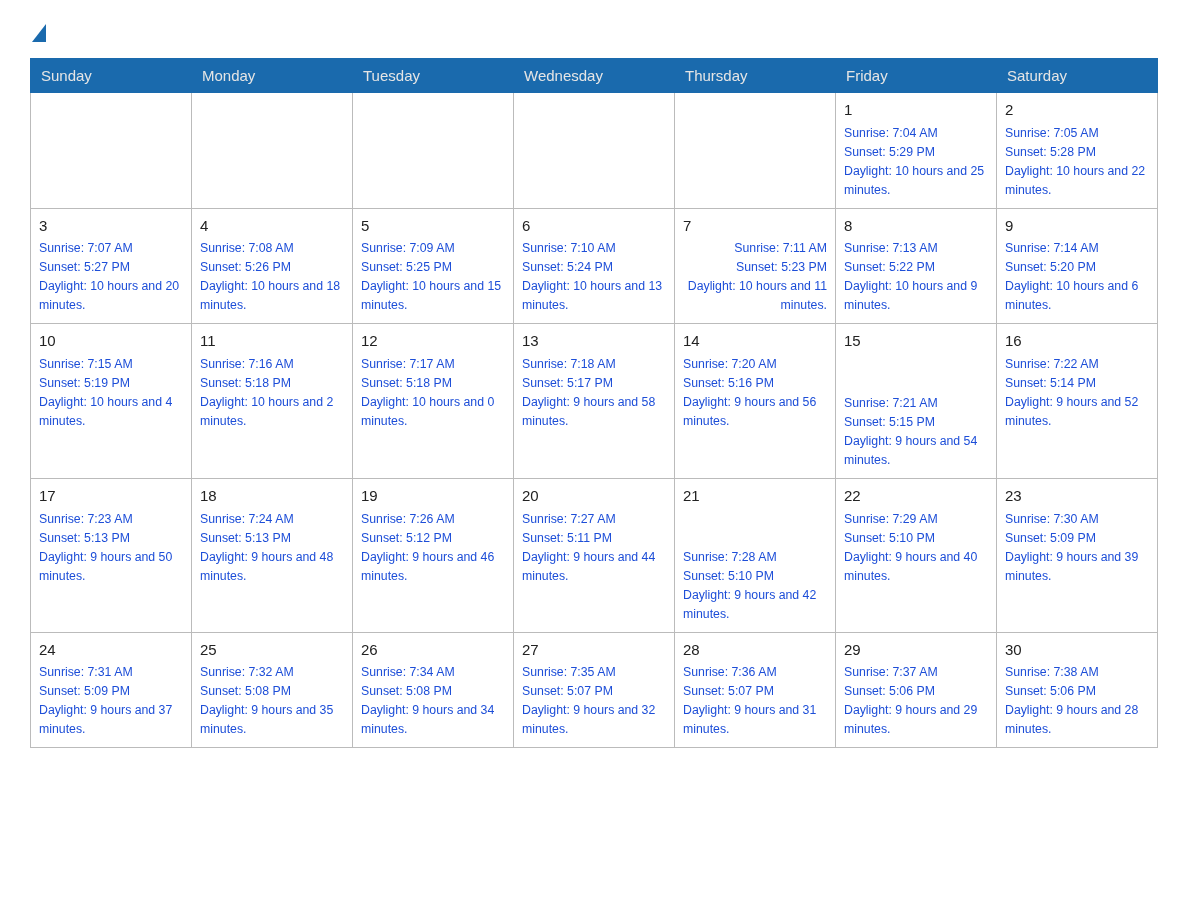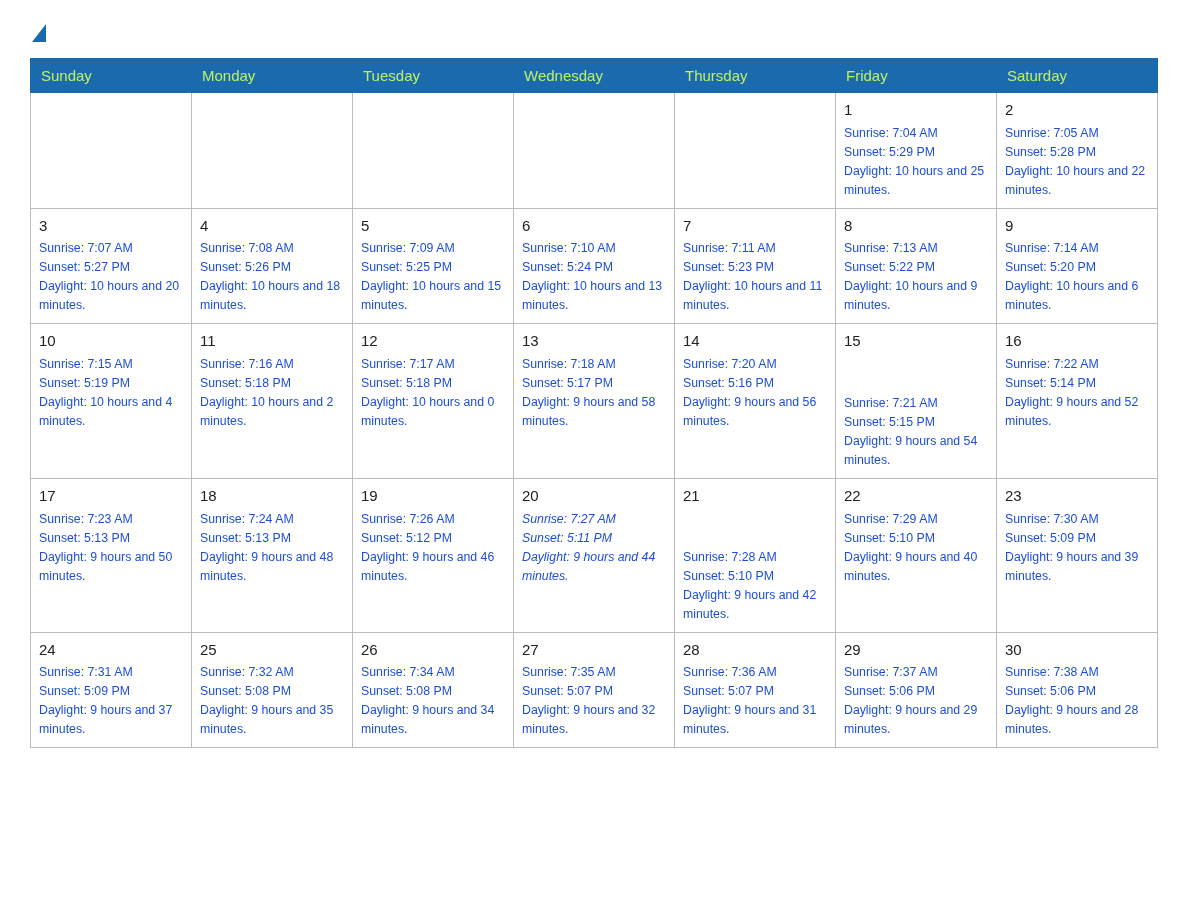--- a/index.html
+++ b/index.html
@@ -60,21 +60,21 @@
       color: #444;
       margin-top: 4px;
     }
     .calendar {
       width: 100%;
       border-collapse: collapse;
       border: 1px solid #999;
     }
     .calendar th {
       background-color: #1a6aad;
-      color: #bef264;
+      color: #e5e5e5;
       font-size: 15px;
       font-weight: normal;
       padding: 8px 10px;
       text-align: left;
       border: 1px solid #1a6aad;
     }
     .calendar td {
       width: 14.28%;
       vertical-align: top;
       padding: 6px 8px 8px 8px;
@@ -172,21 +172,21 @@
 Daylight: 10 hours and 15 minutes.</div>
         </td>
         <td>
           <span class="day-number">6</span>
           <div class="day-info" style="white-space: pre-line;">Sunrise: 7:10 AM
 Sunset: 5:24 PM
 Daylight: 10 hours and 13 minutes.</div>
         </td>
         <td>
           <span class="day-number">7</span>
-          <div class="day-info" style="white-space: pre-line;">Sunrise: 7:11 AM
+          <div class="day-info" style="white-space: pre-line; text-align: right;">Sunrise: 7:11 AM
 Sunset: 5:23 PM
 Daylight: 10 hours and 11 minutes.</div>
         </td>
         <td>
           <span class="day-number">8</span>
           <div class="day-info" style="white-space: pre-line;">Sunrise: 7:13 AM
 Sunset: 5:22 PM
 Daylight: 10 hours and 9 minutes.</div>
         </td>
         <td>
@@ -254,21 +254,21 @@
 Daylight: 9 hours and 48 minutes.</div>
         </td>
         <td>
           <span class="day-number">19</span>
           <div class="day-info" style="white-space: pre-line;">Sunrise: 7:26 AM
 Sunset: 5:12 PM
 Daylight: 9 hours and 46 minutes.</div>
         </td>
         <td>
           <span class="day-number">20</span>
-          <div class="day-info" style="white-space: pre-line; font-style: italic;">Sunrise: 7:27 AM
+          <div class="day-info" style="white-space: pre-line;">Sunrise: 7:27 AM
 Sunset: 5:11 PM
 Daylight: 9 hours and 44 minutes.</div>
         </td>
         <td>
           <span class="day-number">21</span>
           <div class="day-info" style="white-space: pre-line; margin-top: 40px;">Sunrise: 7:28 AM
 Sunset: 5:10 PM
 Daylight: 9 hours and 42 minutes.</div>
         </td>
         <td>

